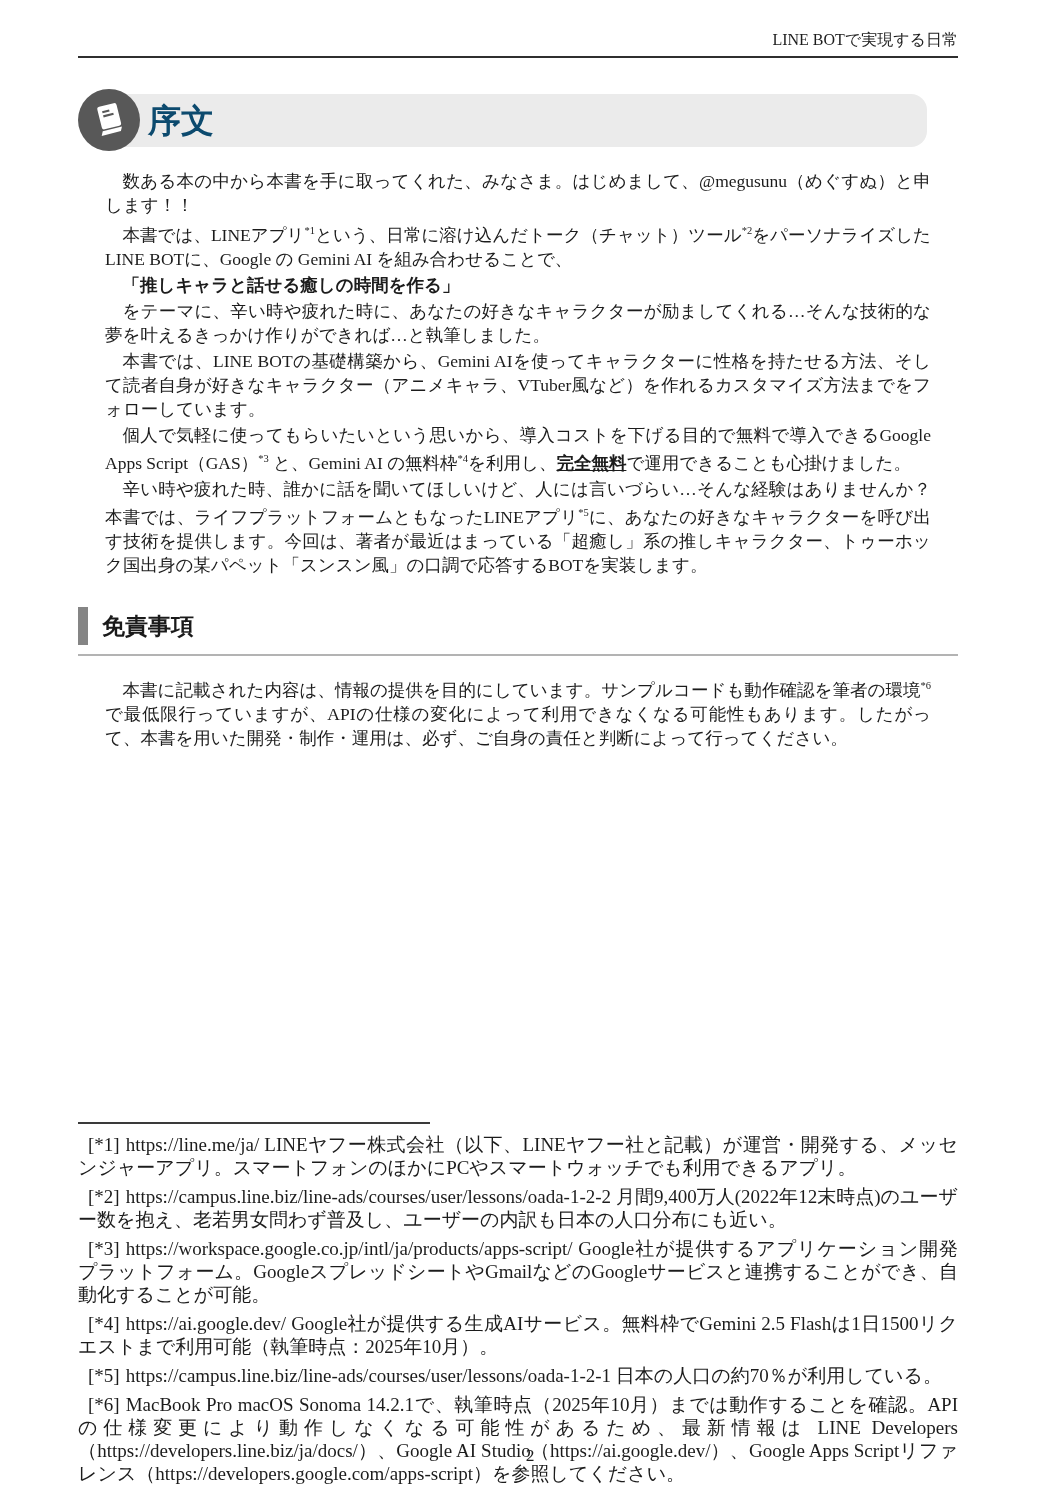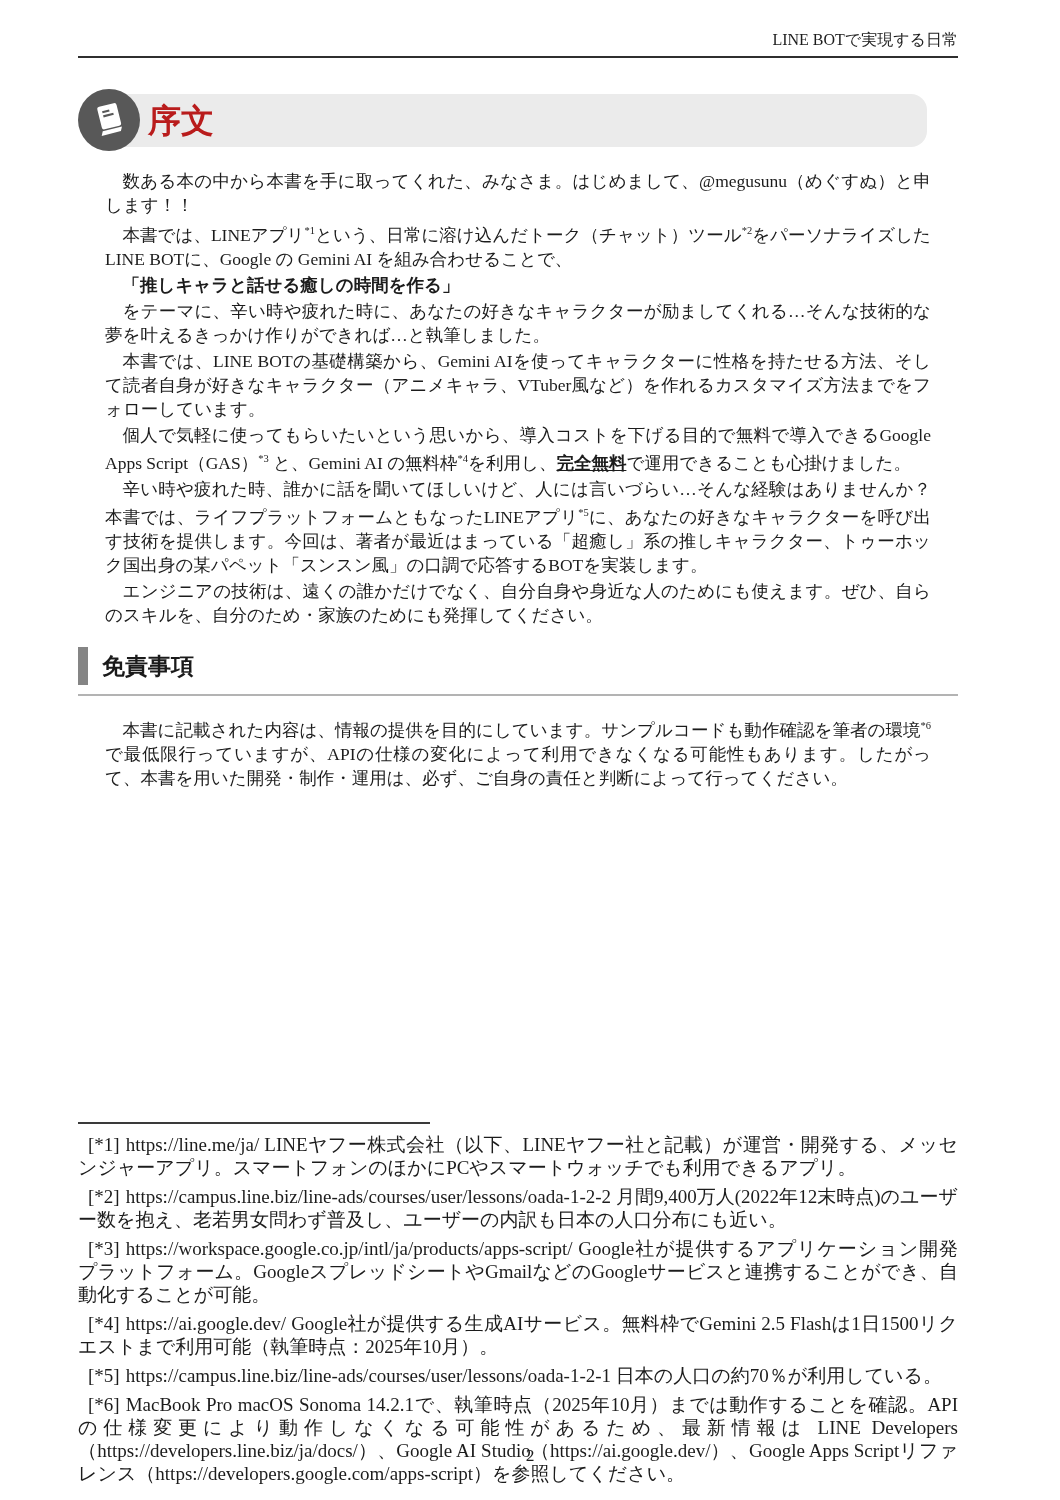--- a/index.html
+++ b/index.html
@@ -20,21 +20,21 @@
   .header-rule { border:none; border-top:2px solid #2f2f2f; margin-top:5px; }
 
   
   .section-heading { position:relative; height:62px; margin-top:31px; }
   .heading-bar {
     position:absolute; left:7px; right:31px; top:5px; height:53px;
     background:#ebebeb; border-radius:16px;
   }
   .heading-title {
     display:inline-block; padding-left:63px; line-height:53px;
-    font-size:33px; font-weight:bold; color:#b91c1c;
+    font-size:33px; font-weight:bold; color:#0c4a6e;
     font-family:"Liberation Sans","DejaVu Sans",sans-serif;
   }
   .heading-circle {
     position:absolute; left:0; top:0; width:62px; height:62px;
     border-radius:50%; background:#585858;
     display:flex; align-items:center; justify-content:center;
   }
 
   
   .preface, .disclaimer-body {
@@ -48,21 +48,21 @@
     font-weight:bold;
     font-family:"Liberation Sans","DejaVu Sans",sans-serif;
   }
   .run-bold-underline {
     font-weight:bold; text-decoration:underline;
     font-family:Liberation Sans, sans-serif;
   }
 
   
   .disclaimer-heading {
-    margin-top:18px;
+    margin-top:28px;
     display:flex; align-items:center;
     border-bottom:2px solid #b3b3b3;
     padding:2px 0 9px 0;
   }
   .vbar { width:10px; height:38px; background:#858585; margin-right:14px; }
   .disclaimer-title {
     font-size:23px; font-weight:bold; color:#1a1a1a;
     font-family:"Liberation Sans","DejaVu Sans",sans-serif;
   }
 
@@ -109,21 +109,20 @@
   </div>
 
   <div class="preface">
     <p><span>数ある本の中から本書を手に取ってくれた、みなさま。はじめまして、@megusunu（めぐすぬ）と申します！！</span></p>
     <p><span>本書では、LINEアプリ</span><sup class="fn-ref">*1</sup><span>という、日常に溶け込んだトーク（チャット）ツール</span><sup class="fn-ref">*2</sup><span>をパーソナライズしたLINE BOTに、Google の Gemini AI を組み合わせることで、</span></p>
     <p class="quote-bold"><span>「推しキャラと話せる癒しの時間を作る」</span></p>
     <p><span>をテーマに、辛い時や疲れた時に、あなたの好きなキャラクターが励ましてくれる…そんな技術的な夢を叶えるきっかけ作りができれば…と執筆しました。</span></p>
     <p><span>本書では、LINE BOTの基礎構築から、Gemini AIを使ってキャラクターに性格を持たせる方法、そして読者自身が好きなキャラクター（アニメキャラ、VTuber風など）を作れるカスタマイズ方法までをフォローしています。</span></p>
     <p><span>個人で気軽に使ってもらいたいという思いから、導入コストを下げる目的で無料で導入できるGoogle Apps Script（GAS）</span><sup class="fn-ref">*3</sup><span> と、Gemini AI の無料枠</span><sup class="fn-ref">*4</sup><span>を利用し、</span><span class="run-bold-underline">完全無料</span><span>で運用できることも心掛けました。</span></p>
     <p><span>辛い時や疲れた時、誰かに話を聞いてほしいけど、人には言いづらい…そんな経験はありませんか？本書では、ライフプラットフォームともなったLINEアプリ</span><sup class="fn-ref">*5</sup><span>に、あなたの好きなキャラクターを呼び出す技術を提供します。今回は、著者が最近はまっている「超癒し」系の推しキャラクター、トゥーホック国出身の某パペット「スンスン風」の口調で応答するBOTを実装します。</span></p>
-    <p><span>エンジニアの技術は、遠くの誰かだけでなく、自分自身や身近な人のためにも使えます。ぜひ、自らのスキルを、自分のため・家族のためにも発揮してください。</span></p>
   </div>
 
   <div class="disclaimer-heading">
     <div class="vbar"></div>
     <span class="disclaimer-title">免責事項</span>
   </div>
 
   <div class="disclaimer-body">
     <p><span>本書に記載された内容は、情報の提供を目的にしています。サンプルコードも動作確認を筆者の環境</span><sup class="fn-ref">*6</sup><span>で最低限行っていますが、APIの仕様の変化によって利用できなくなる可能性もあります。したがって、本書を用いた開発・制作・運用は、必ず、ご自身の責任と判断によって行ってください。</span></p>
   </div>

